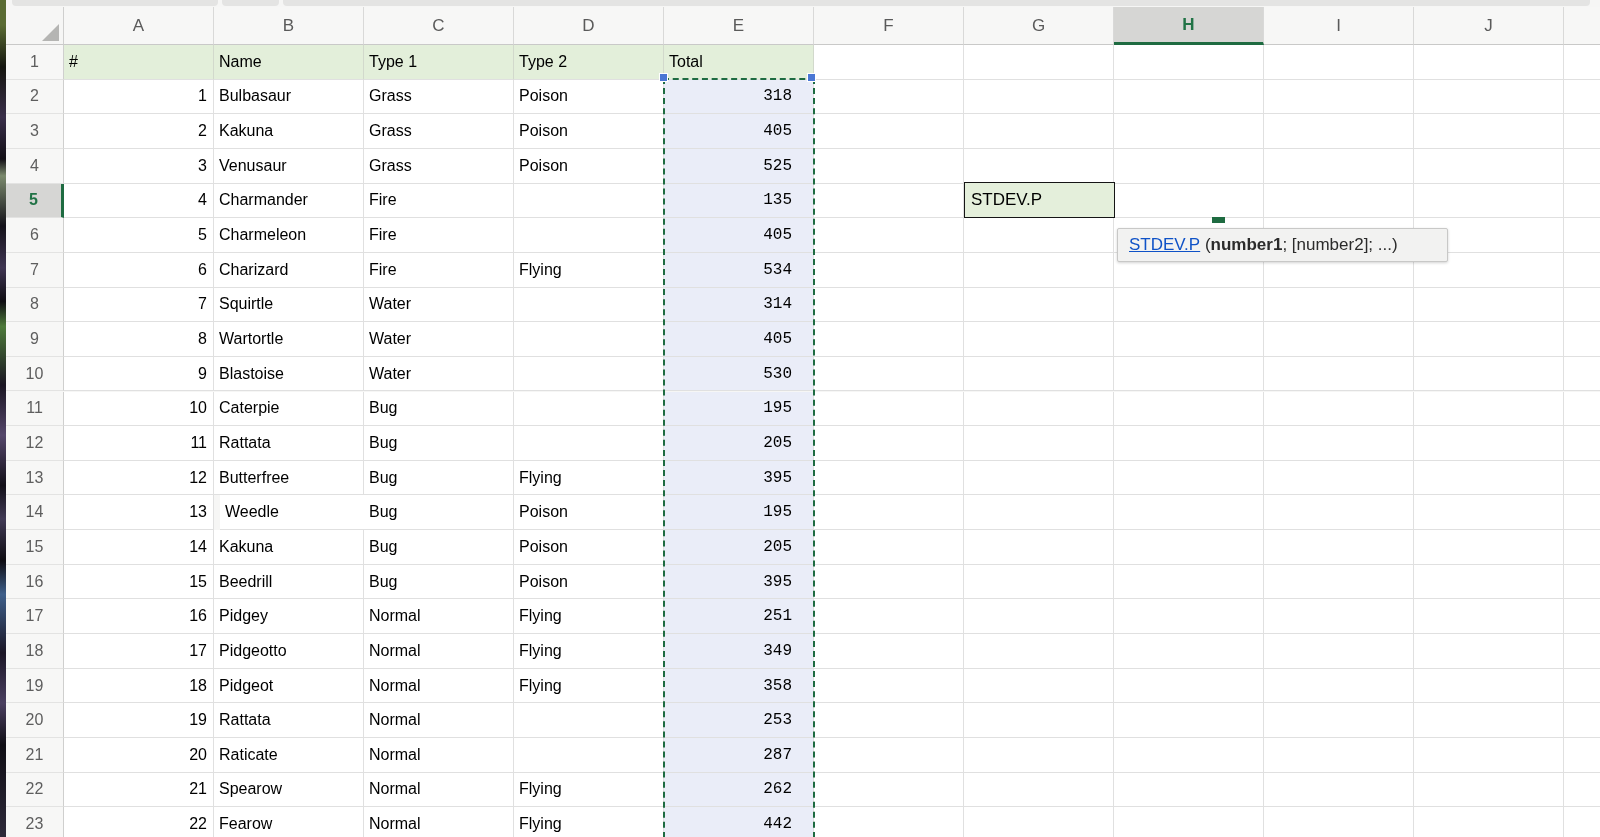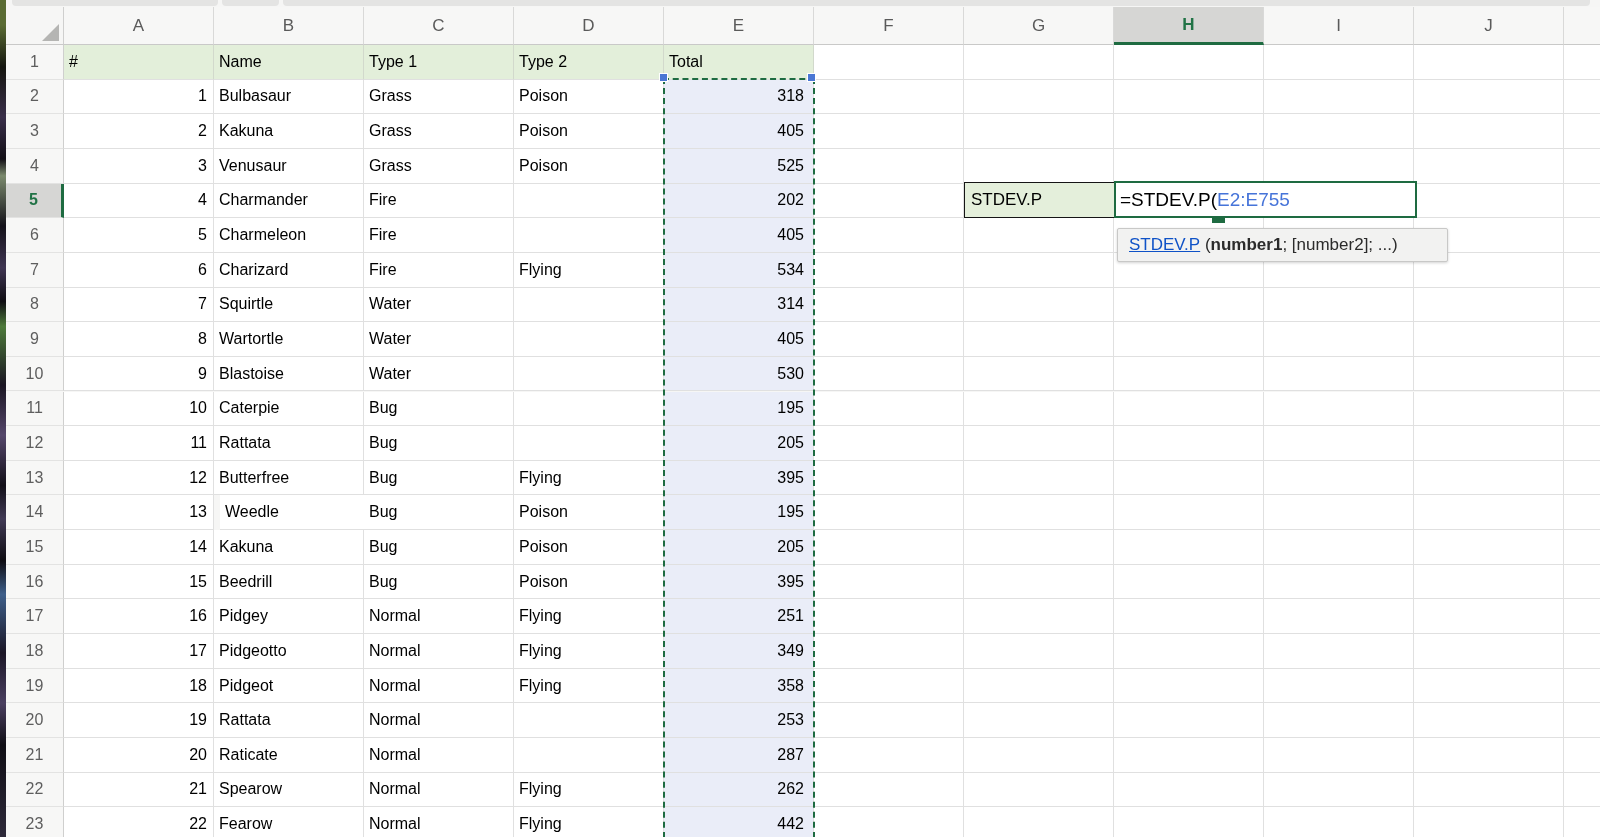--- a/index.html
+++ b/index.html
@@ -46,21 +46,21 @@
 
   
   #gridbody { position:absolute; left:64px; top:45px; width:1650px; z-index:1; }
   .grid-row { position:absolute; left:0; width:1650px; }
   .cell { position:absolute; top:0; height:100%; background:#ffffff;
           border-right:1px solid #e0e0e0; border-bottom:1px solid #e0e0e0;
           font-size:16px; color:#000; display:flex; align-items:center;
           padding:0 5px; white-space:nowrap; overflow:hidden; }
   .cell.num { justify-content:flex-end; padding-right:6px; }
   .cell.hdr-green { background:var(--header-fill-green,#e3efda); border-right:1px solid #d2d9cc; }
-  .cell.e-range { background:var(--range-fill-blue,#eaedf8); padding-right:9px; }
+  .cell.e-range { background:var(--range-fill-blue,#eaedf8); padding-right:21px;font-family:Liberation Mono, monospace; }
 
   
   #marquee { position:absolute; left:663px; top:78px; width:152px; height:780px;
              border:2px dashed var(--marquee-green,#1e6b41); z-index:5; pointer-events:none; }
   .handle { position:absolute; width:9px; height:9px; background:var(--handle-blue,#4a77d4);
             border:1px solid #fff; z-index:6; }
   #handle-tl { left:659px; top:73px; }
   #handle-tr { left:807px; top:73px; }
 
   
@@ -191,21 +191,21 @@
         <div class="cell" style="left: 1050px; width: 150px;"></div>
         <div class="cell" style="left: 1200px; width: 150px;"></div>
         <div class="cell" style="left: 1350px; width: 150px;"></div>
         <div class="cell" style="left: 1500px; width: 150px;"></div>
       </div>
       <div class="grid-row" style="top: 138.6px; height: 34.65px;">
         <div class="cell num" style="left: 0px; width: 150px;">4</div>
         <div class="cell" style="left: 150px; width: 150px;">Charmander</div>
         <div class="cell" style="left: 300px; width: 150px;">Fire</div>
         <div class="cell" style="left: 450px; width: 150px;"></div>
-        <div class="cell num e-range" style="left: 600px; width: 150px;">202</div>
+        <div class="cell num e-range" style="left: 600px; width: 150px;">135</div>
         <div class="cell" style="left: 750px; width: 150px;"></div>
         <div class="cell" style="left: 900px; width: 150px;"></div>
         <div class="cell" style="left: 1050px; width: 150px;"></div>
         <div class="cell" style="left: 1200px; width: 150px;"></div>
         <div class="cell" style="left: 1350px; width: 150px;"></div>
         <div class="cell" style="left: 1500px; width: 150px;"></div>
       </div>
       <div class="grid-row" style="top: 173.25px; height: 34.65px;">
         <div class="cell num" style="left: 0px; width: 150px;">5</div>
         <div class="cell" style="left: 150px; width: 150px;">Charmeleon</div>
@@ -443,22 +443,19 @@
     </div>
 
   <div id="marquee"></div>
   <div id="handle-tl" class="handle"></div>
   <div id="handle-tr" class="handle"></div>
 
   <div id="label-cell">
     <span>STDEV.P</span>
   </div>
 
-  <div id="formula-editbox">
-    <span>=STDEV.P(</span><span class="ref">E2:E755</span>
-  </div>
   <div id="editbox-nub"></div>
 
   <div id="fn-tooltip">
     <span class="fn-link">STDEV.P</span><span> (</span><span class="b">number1</span><span>; [number2]; ...)</span>
   </div>
 
 </div>
 
 </body></html>

